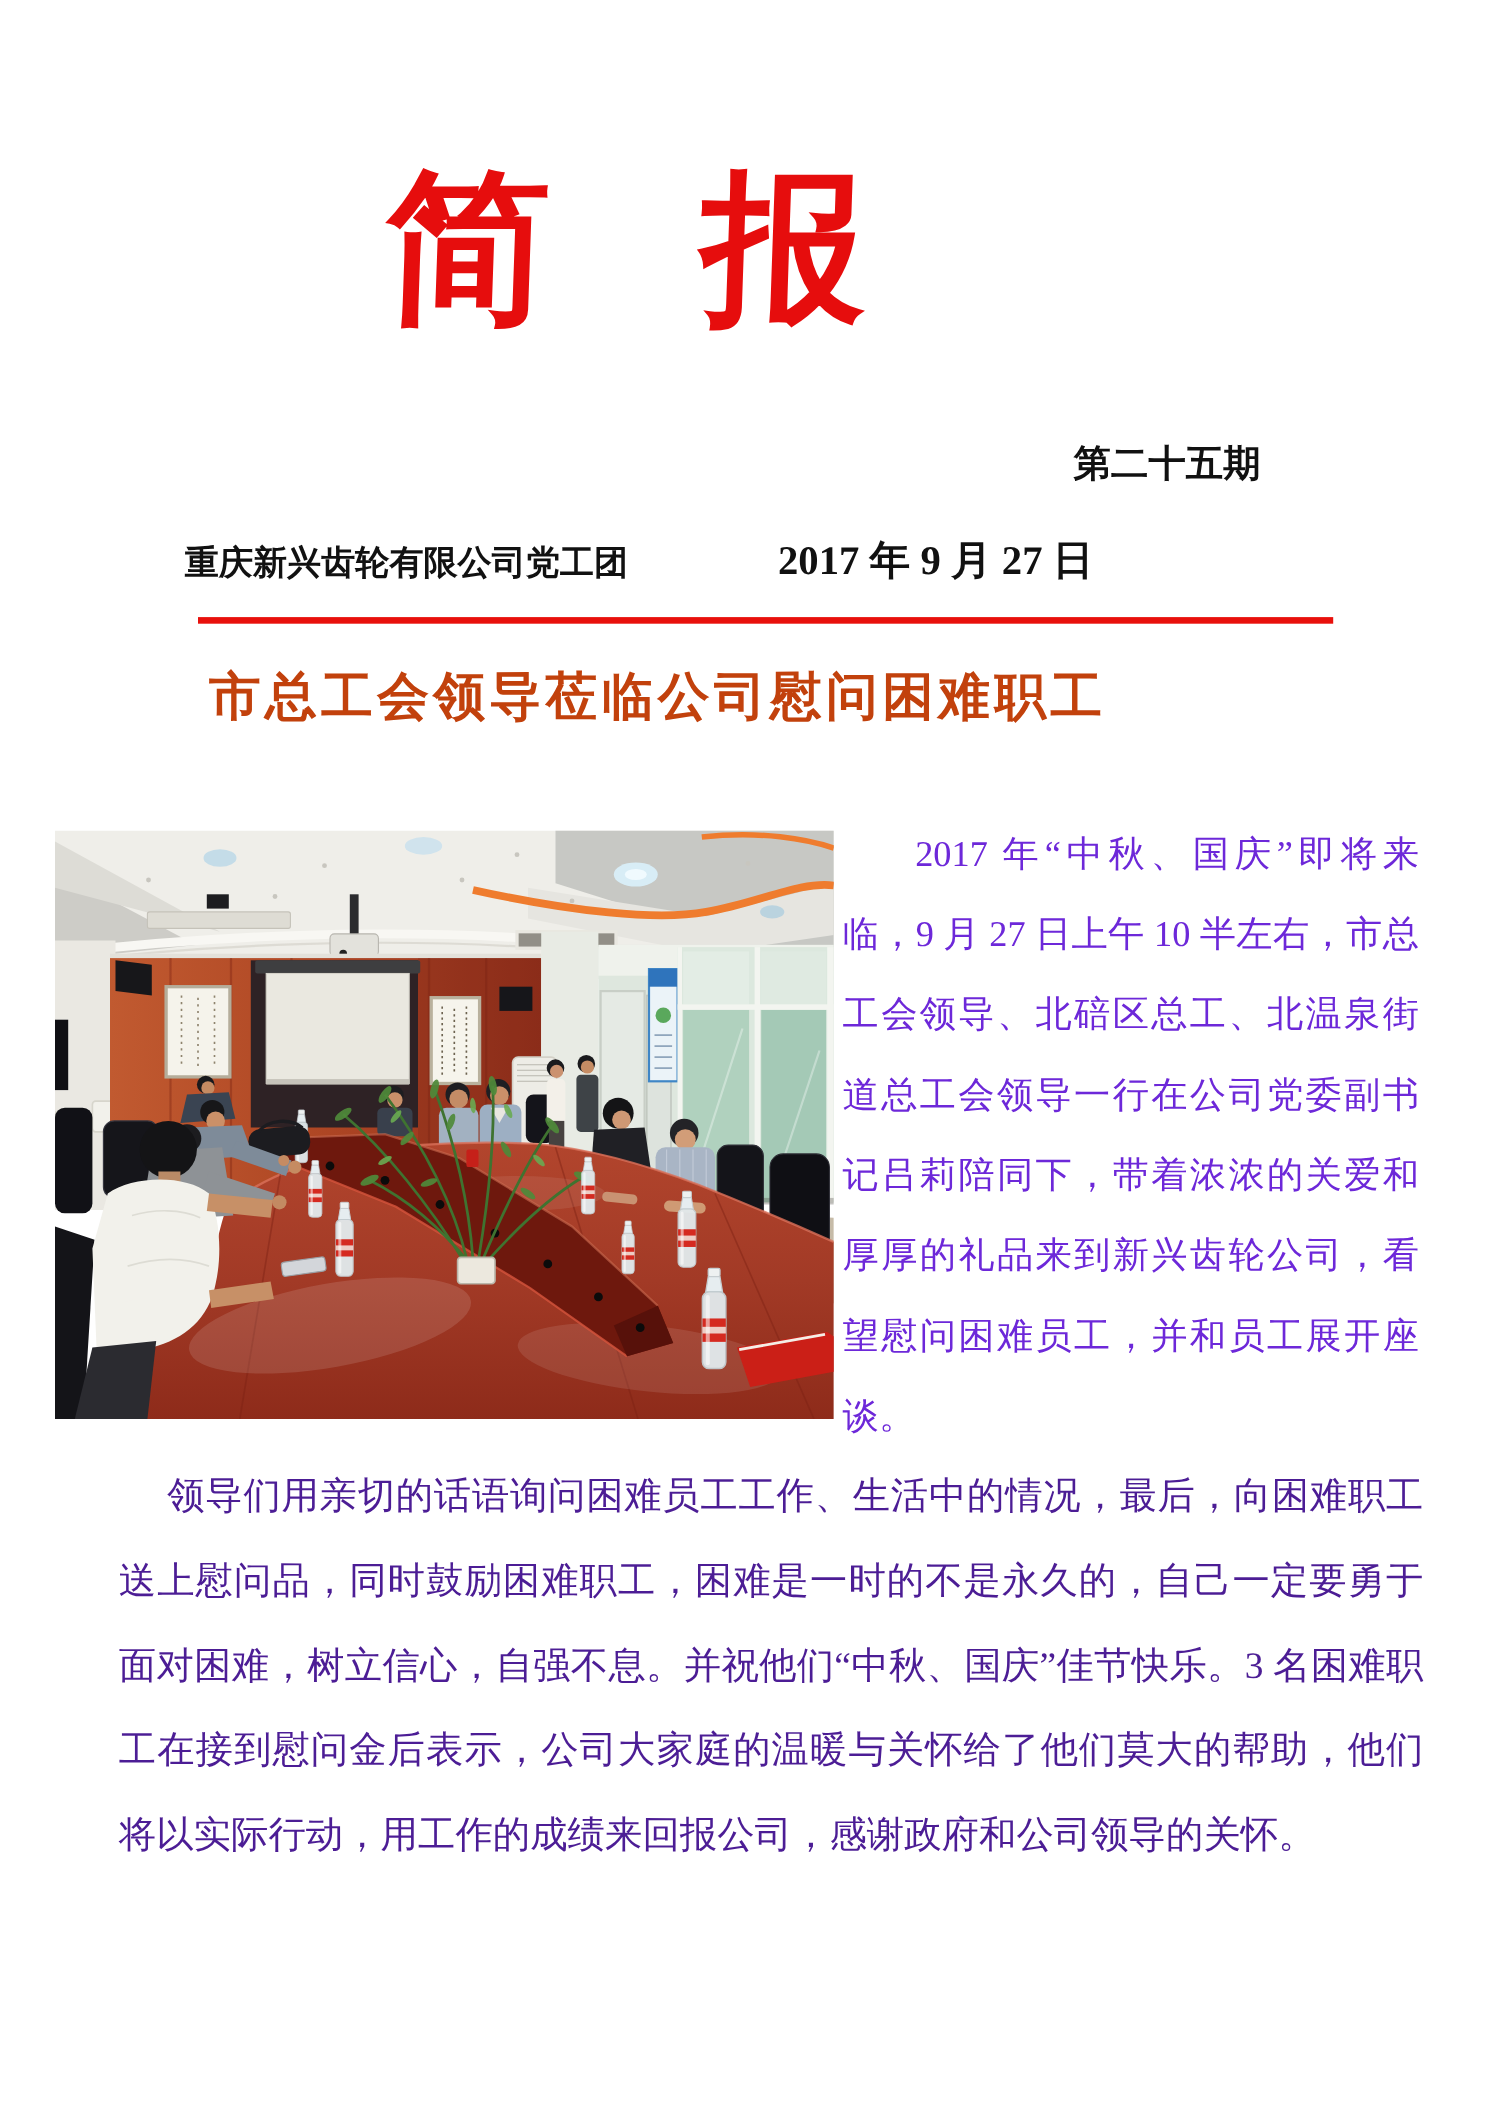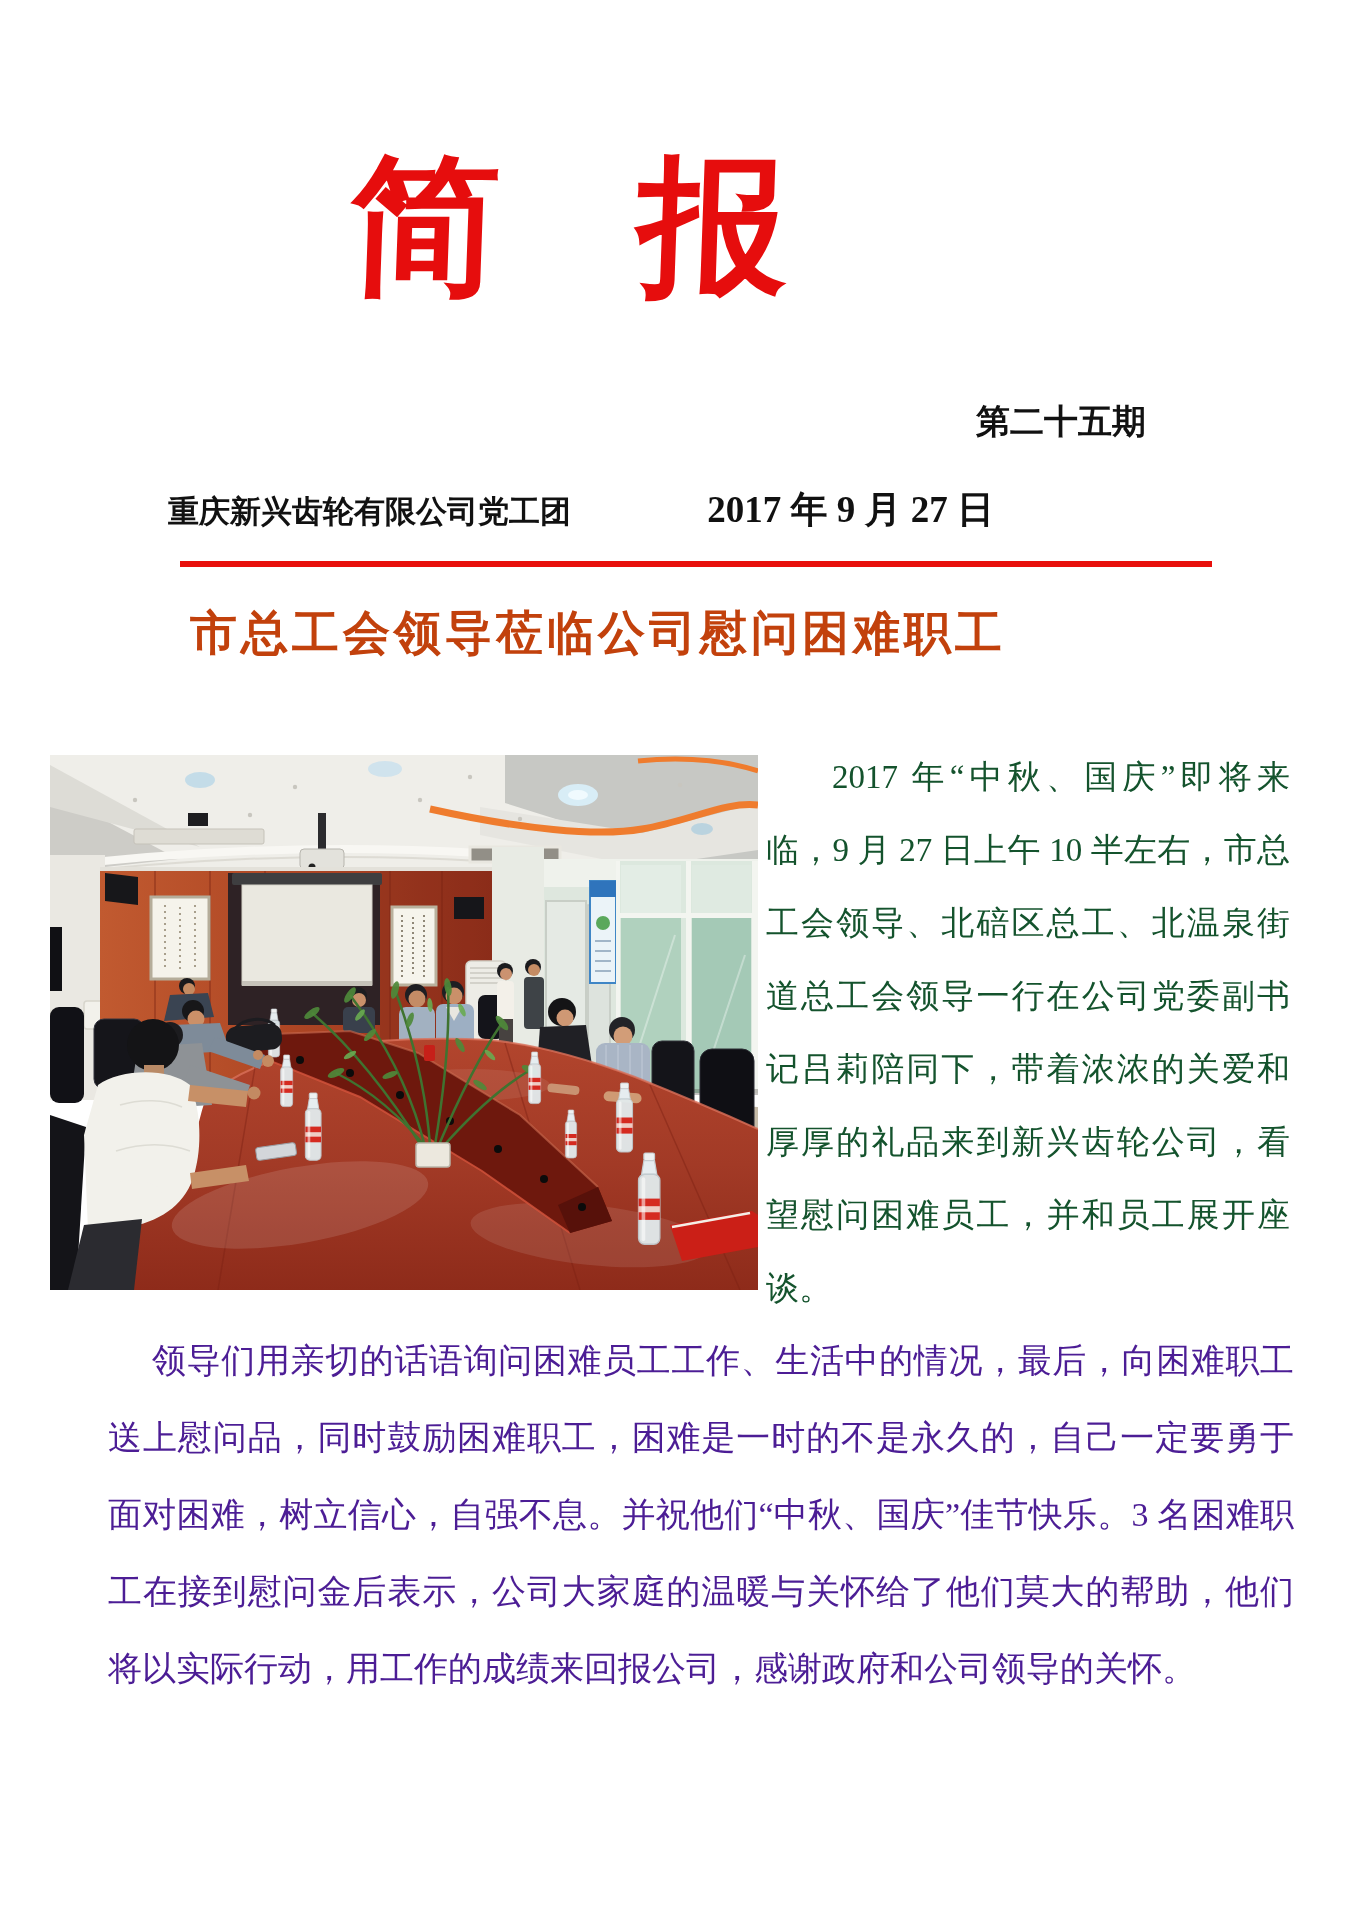--- a/index.html
+++ b/index.html
@@ -28,21 +28,21 @@
   .divider{position:absolute;left:180px;top:561px;width:1032px;height:6px;background:#e8100c;}
   .headline{
     position:absolute;left:190px;top:602px;
     font-family:"Liberation Sans","DejaVu Sans",sans-serif;
     font-weight:bold;font-size:47px;letter-spacing:4px;color:#c2410c;white-space:nowrap;
   }
   .photo{position:absolute;left:50px;top:755px;width:708px;height:535px;}
   .photo svg{display:block;width:100%;height:100%;}
   .lead{
     position:absolute;left:766px;top:741px;width:524px;
-    font-size:33px;line-height:73px;text-align:justify;text-indent:66px;color:#14532d;
+    font-size:33px;line-height:73px;text-align:justify;text-indent:66px;color:#6d28d9;
   }
   .body-par{
     position:absolute;left:108px;top:1322px;width:1186px;
     font-size:34px;line-height:77px;text-align:justify;text-indent:44px;color:#4c1d95;
   }
 </style>
 </head>
 <body>
 
 <div class="page">

